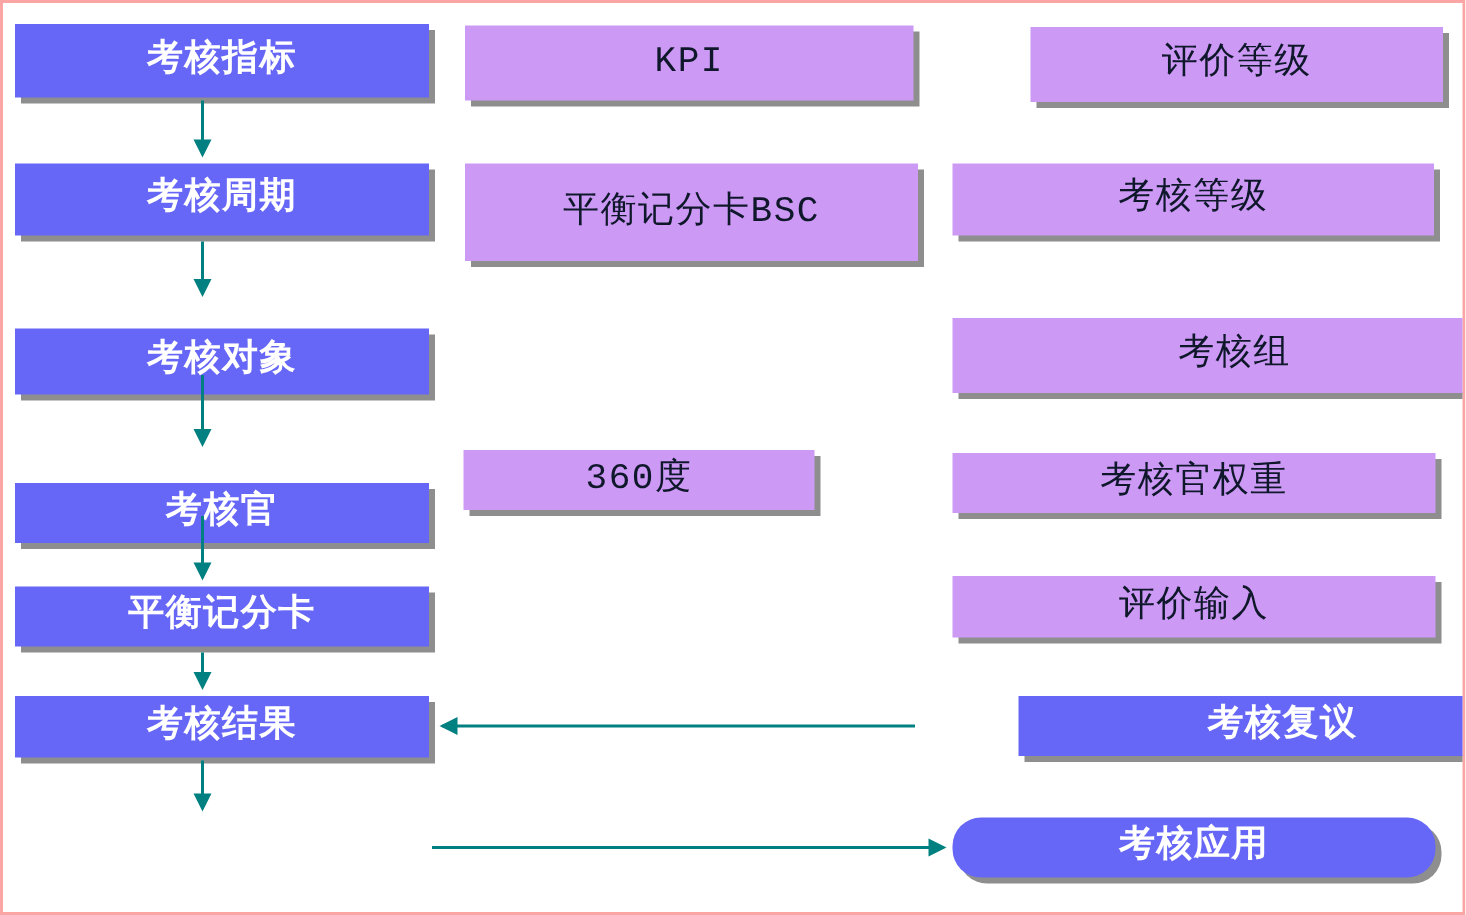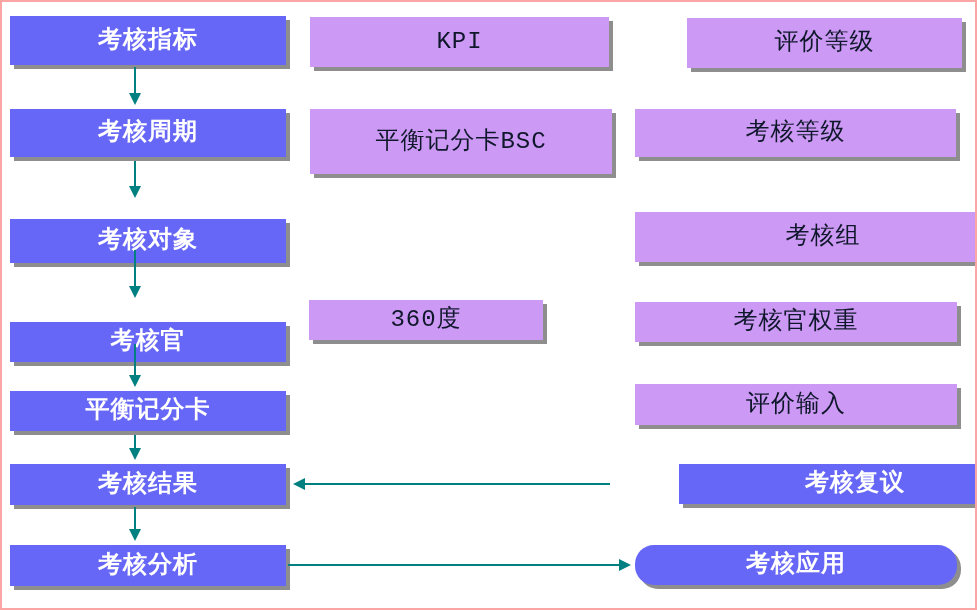--- a/index.html
+++ b/index.html
@@ -67,23 +67,20 @@
   </div>
   <div class="box primary" style="left:8px; top:300px; width:276px; height:40px;margin-top:20px;">
     <span>考核官</span>
   </div>
   <div class="box primary" style="left:8px; top:389px; width:276px; height:40px;">
     <span>平衡记分卡</span>
   </div>
   <div class="box primary" style="left:8px; top:462px; width:276px; height:41px;">
     <span>考核结果</span>
   </div>
-  <div class="box primary" style="left:8px; top:543px; width:276px; height:41px;">
-    <span>考核分析</span>
-  </div>
 
   <div class="box secondary" style="left:308px; top:15px; width:299px; height:50px;">
     <span>KPI</span>
   </div>
   <div class="box secondary" style="left:308px; top:107px; width:302px; height:65px;">
     <span class="stack">
       <span>平衡记分卡</span>
       <span>BSC</span>
     </span>
   </div>

